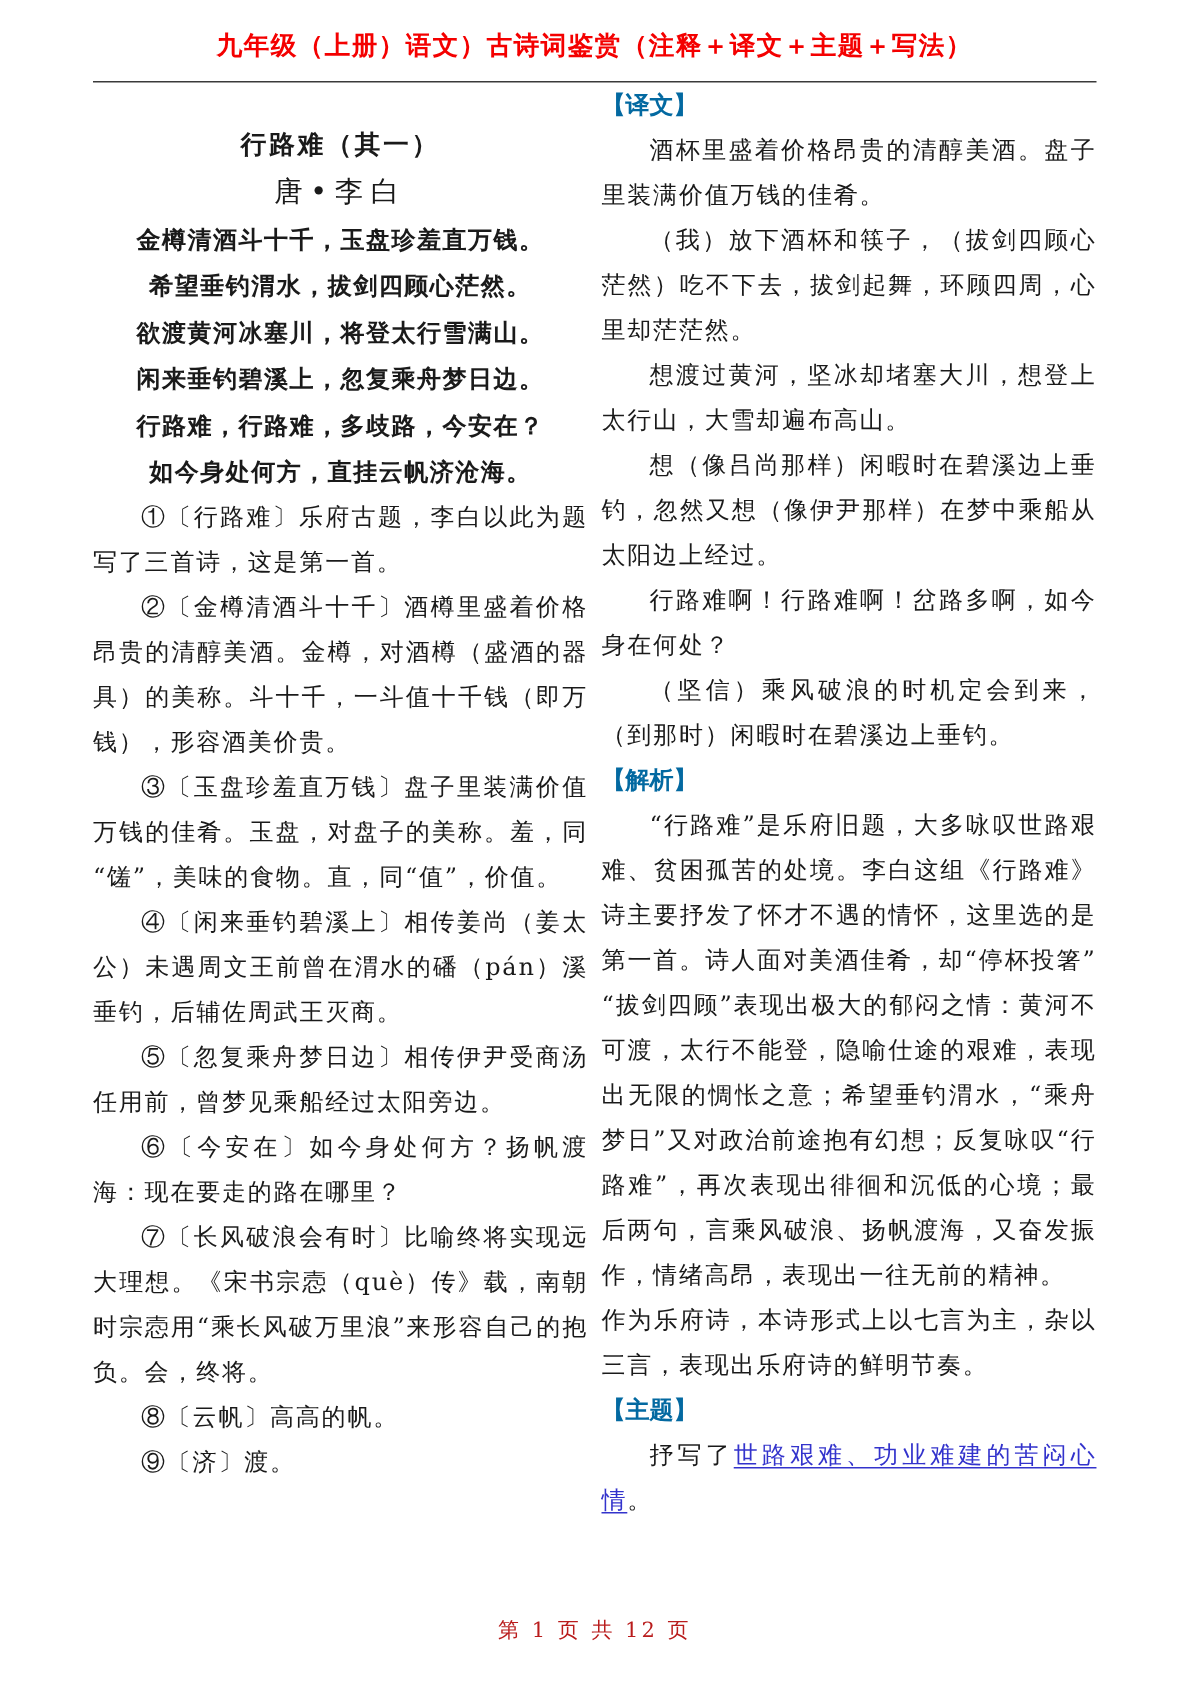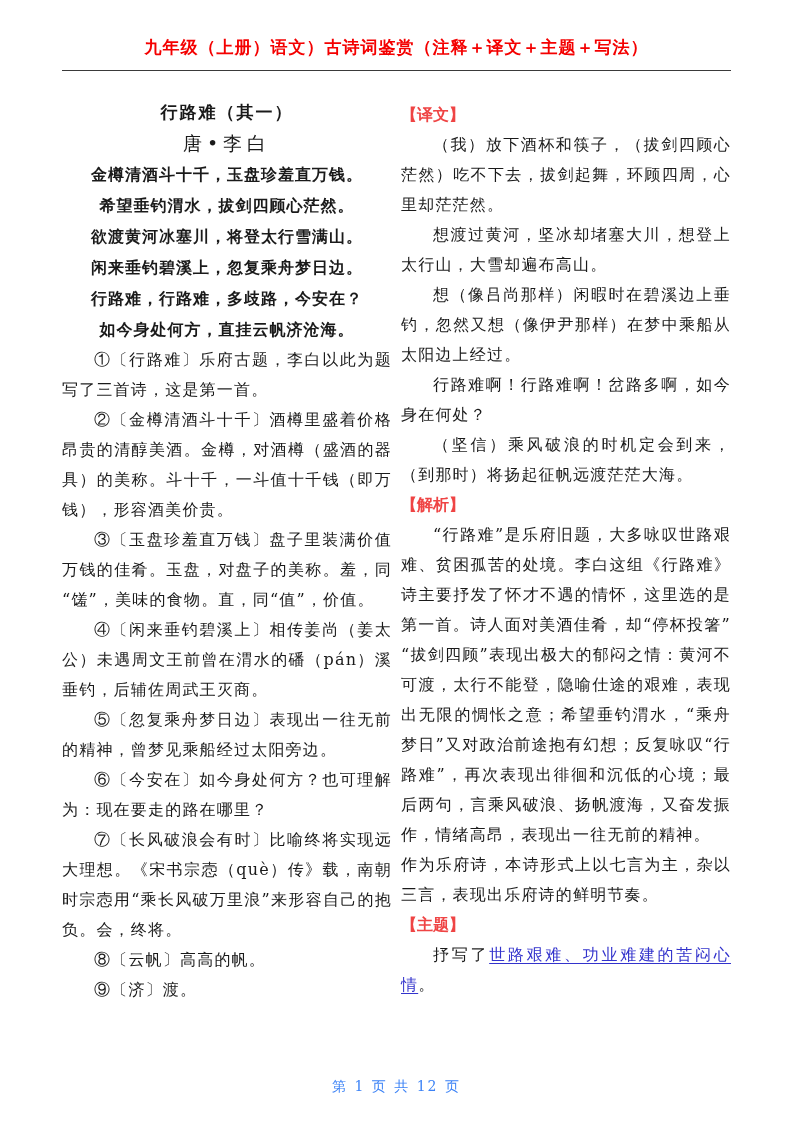--- a/index.html
+++ b/index.html
@@ -9,21 +9,21 @@
   }
   body {
     position: relative;
     width: 793px;
     height: 1122px;
     font-family: "DejaVu Serif", serif;
     color: #1a1a1a;
     overflow: hidden;
   }
   .page {
-    padding: 28px 62px 0 62px;
+    padding: 12px 62px 0 62px;
   }
   .doc-header {
     text-align: center;
     color: #f40000;
     font-weight: bold;
     font-size: 17px;
     line-height: 26px;
     letter-spacing: 1px;
     padding-top: 6px;
   }
@@ -66,21 +66,21 @@
     letter-spacing: 5px;
   }
   .poem-line {
     text-align: center;
     line-height: 31px;
     white-space: nowrap;
     letter-spacing: 1px;
     font-weight: bold;
   }
   .section-header {
-    color: #ef4444;
+    color: #0369a1;
     font-weight: bold;
     line-height: 30px;
     letter-spacing: 0;
   }
   p.para {
     margin: 0;
     text-indent: 2em;
   }
   p.para.no-indent {
     text-indent: 0;
@@ -92,21 +92,21 @@
     text-underline-offset: 3px;
   }
   .doc-footer {
     position: absolute;
     left: 0;
     right: 0;
     bottom: 26px;
     text-align: center;
     font-size: 14px;
     letter-spacing: 2px;
-    color: #3b82f6;
+    color: #b91c1c;
   }
 </style>
 </head>
 <body>
 
 <div class="page">
 
   <div class="doc-header">九年级（上册）语文）古诗词鉴赏（注释＋译文＋主题＋写法）</div>
 
   <hr class="header-rule">
@@ -122,37 +122,38 @@
       <div class="poem-line">欲渡黄河冰塞川，将登太行雪满山。</div>
       <div class="poem-line">闲来垂钓碧溪上，忽复乘舟梦日边。</div>
       <div class="poem-line">行路难，行路难，多歧路，今安在？</div>
       <div class="poem-line">如今身处何方，直挂云帆济沧海。</div>
 
 
       <p class="para">①〔行路难〕乐府古题，李白以此为题写了三首诗，这是第一首。</p>
       <p class="para">②〔金樽清酒斗十千〕酒樽里盛着价格昂贵的清醇美酒。金樽，对酒樽（盛酒的器具）的美称。斗十千，一斗值十千钱（即万钱），形容酒美价贵。</p>
       <p class="para">③〔玉盘珍羞直万钱〕盘子里装满价值万钱的佳肴。玉盘，对盘子的美称。羞，同“馐”，美味的食物。直，同“值”，价值。</p>
       <p class="para">④〔闲来垂钓碧溪上〕相传姜尚（姜太公）未遇周文王前曾在渭水的磻（pán）溪垂钓，后辅佐周武王灭商。</p>
-      <p class="para">⑤〔忽复乘舟梦日边〕表现出一往无前的精神，曾梦见乘船经过太阳旁边。</p>
-      <p class="para">⑥〔今安在〕如今身处何方？也可理解为：现在要走的路在哪里？</p>
+      <p class="para">⑤〔忽复乘舟梦日边〕相传伊尹受商汤任用前，曾梦见乘船经过太阳旁边。</p>
+      <p class="para">⑥〔今安在〕如今身处何方？扬帆渡海：现在要走的路在哪里？</p>
       <p class="para">⑦〔长风破浪会有时〕比喻终将实现远大理想。《宋书宗悫（què）传》载，南朝时宗悫用“乘长风破万里浪”来形容自己的抱负。会，终将。</p>
       <p class="para">⑧〔云帆〕高高的帆。</p>
       <p class="para">⑨〔济〕渡。</p>
     </div>
 
     <div class="divider"></div>
 
     <div class="col col-right">
       <div class="section-header">【译文】</div>
 
+      <p class="para">酒杯里盛着价格昂贵的清醇美酒。盘子里装满价值万钱的佳肴。</p>
       <p class="para">（我）放下酒杯和筷子，（拔剑四顾心茫然）吃不下去，拔剑起舞，环顾四周，心里却茫茫然。</p>
       <p class="para">想渡过黄河，坚冰却堵塞大川，想登上太行山，大雪却遍布高山。</p>
       <p class="para">想（像吕尚那样）闲暇时在碧溪边上垂钓，忽然又想（像伊尹那样）在梦中乘船从太阳边上经过。</p>
       <p class="para">行路难啊！行路难啊！岔路多啊，如今身在何处？</p>
-      <p class="para">（坚信）乘风破浪的时机定会到来，（到那时）将扬起征帆远渡茫茫大海。</p>
+      <p class="para">（坚信）乘风破浪的时机定会到来，（到那时）闲暇时在碧溪边上垂钓。</p>
 
       <div class="section-header">【解析】</div>
 
       <p class="para">“行路难”是乐府旧题，大多咏叹世路艰难、贫困孤苦的处境。李白这组《行路难》诗主要抒发了怀才不遇的情怀，这里选的是第一首。诗人面对美酒佳肴，却“停杯投箸”“拔剑四顾”表现出极大的郁闷之情：黄河不可渡，太行不能登，隐喻仕途的艰难，表现出无限的惆怅之意；希望垂钓渭水，“乘舟梦日”又对政治前途抱有幻想；反复咏叹“行路难”，再次表现出徘徊和沉低的心境；最后两句，言乘风破浪、扬帆渡海，又奋发振作，情绪高昂，表现出一往无前的精神。</p>
       <p class="para no-indent">作为乐府诗，本诗形式上以七言为主，杂以三言，表现出乐府诗的鲜明节奏。</p>
 
       <div class="section-header">【主题】</div>
 
       <p class="para"><span>抒写了</span><span class="theme-highlight">世路艰难、功业难建的苦闷心情</span><span>。</span></p>
     </div>

